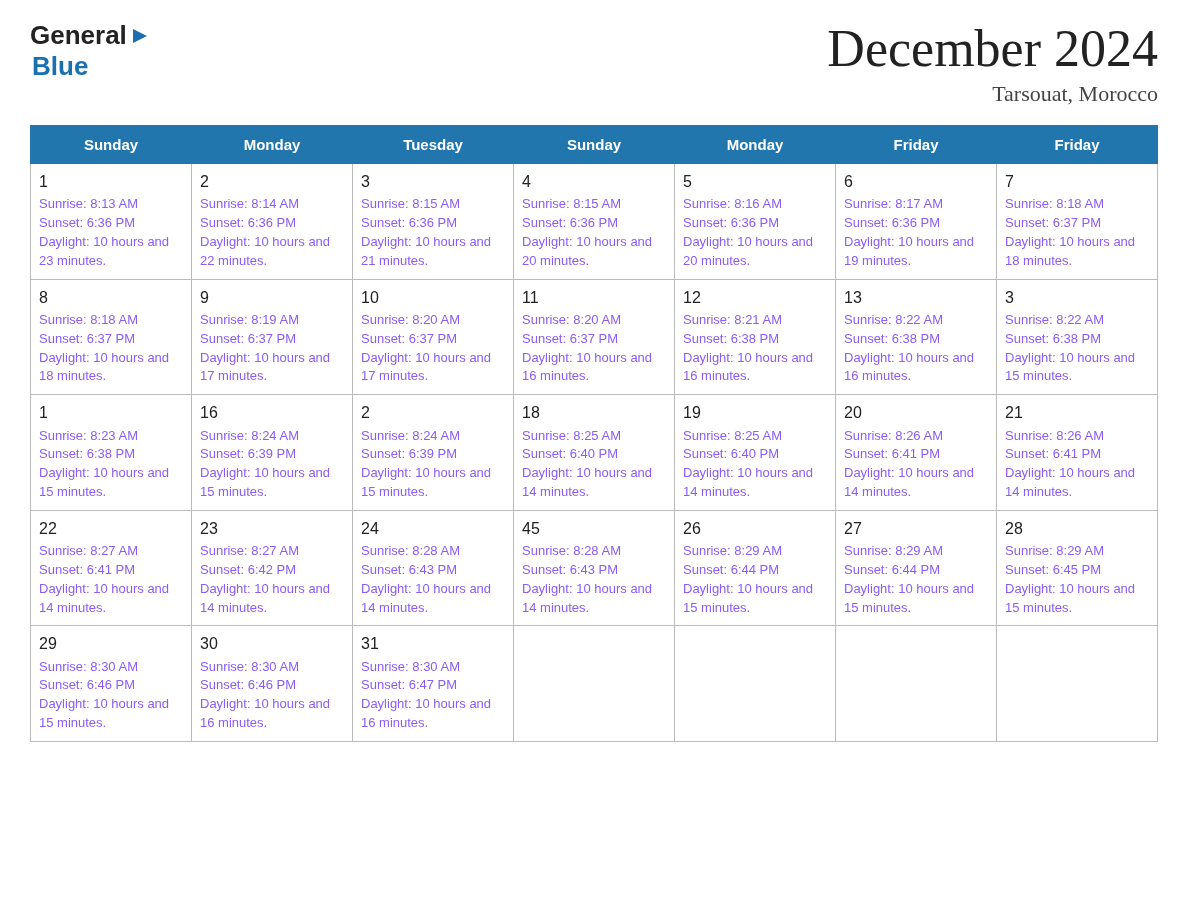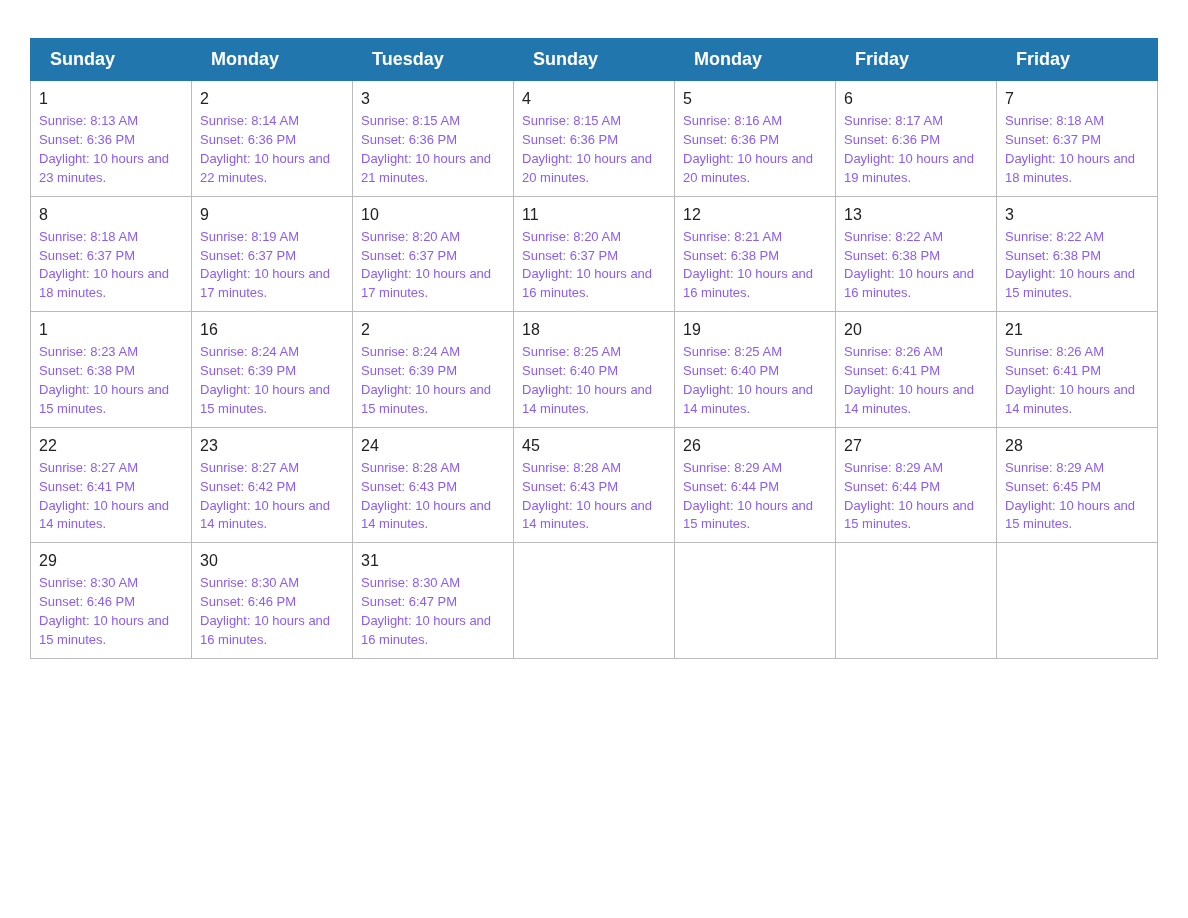--- a/index.html
+++ b/index.html
@@ -46,24 +46,24 @@
       margin-top: 4px;
     }
     table {
       width: 100%;
       border-collapse: collapse;
       table-layout: fixed;
     }
     thead tr th {
       background-color: #2176ae;
       color: #fff;
-      font-size: 18px;
+      font-size: 15px;
       font-weight: bold;
       padding: 10px 19px;
-      text-align: left;
+      text-align: center;
       border: 1px solid #2176ae;
     }
     tbody tr td {
       border: 1px solid #bbb;
       vertical-align: top;
       padding: 6px 8px 8px 8px;
       height: 110px;
       font-size: 13px;
       line-height: 1.45;
       background: #fff;
@@ -95,21 +95,34 @@
     .logo-row2 {
       display: flex;
       align-items: center;
       margin-left: 2px;
     }
   </style>
 </head>
 <body>
 
 <div class="header">
+  <div class="logo-wrapper">
+    <div class="logo-row1">
+      <span class="logo-text-general">General</span>
+      <svg width="22" height="22" viewBox="0 0 22 22" style="margin-left:2px;margin-top:0px;">
+        <polygon points="4,4 18,11 4,18" fill="#1a6faf"></polygon>
+      </svg>
+    </div>
+    <div class="logo-row2">
+      <span class="logo-text-blue">Blue</span>
+    </div>
+  </div>
   <div class="title-block">
+    <div class="calendar-title">December 2024</div>
+    <div class="calendar-subtitle">Tarsouat, Morocco</div>
   </div>
 </div>
 
 <table>
   <thead>
     <tr>
     <th>Sunday</th>
         <th>Monday</th>
         <th>Tuesday</th>
         <th>Sunday</th>

